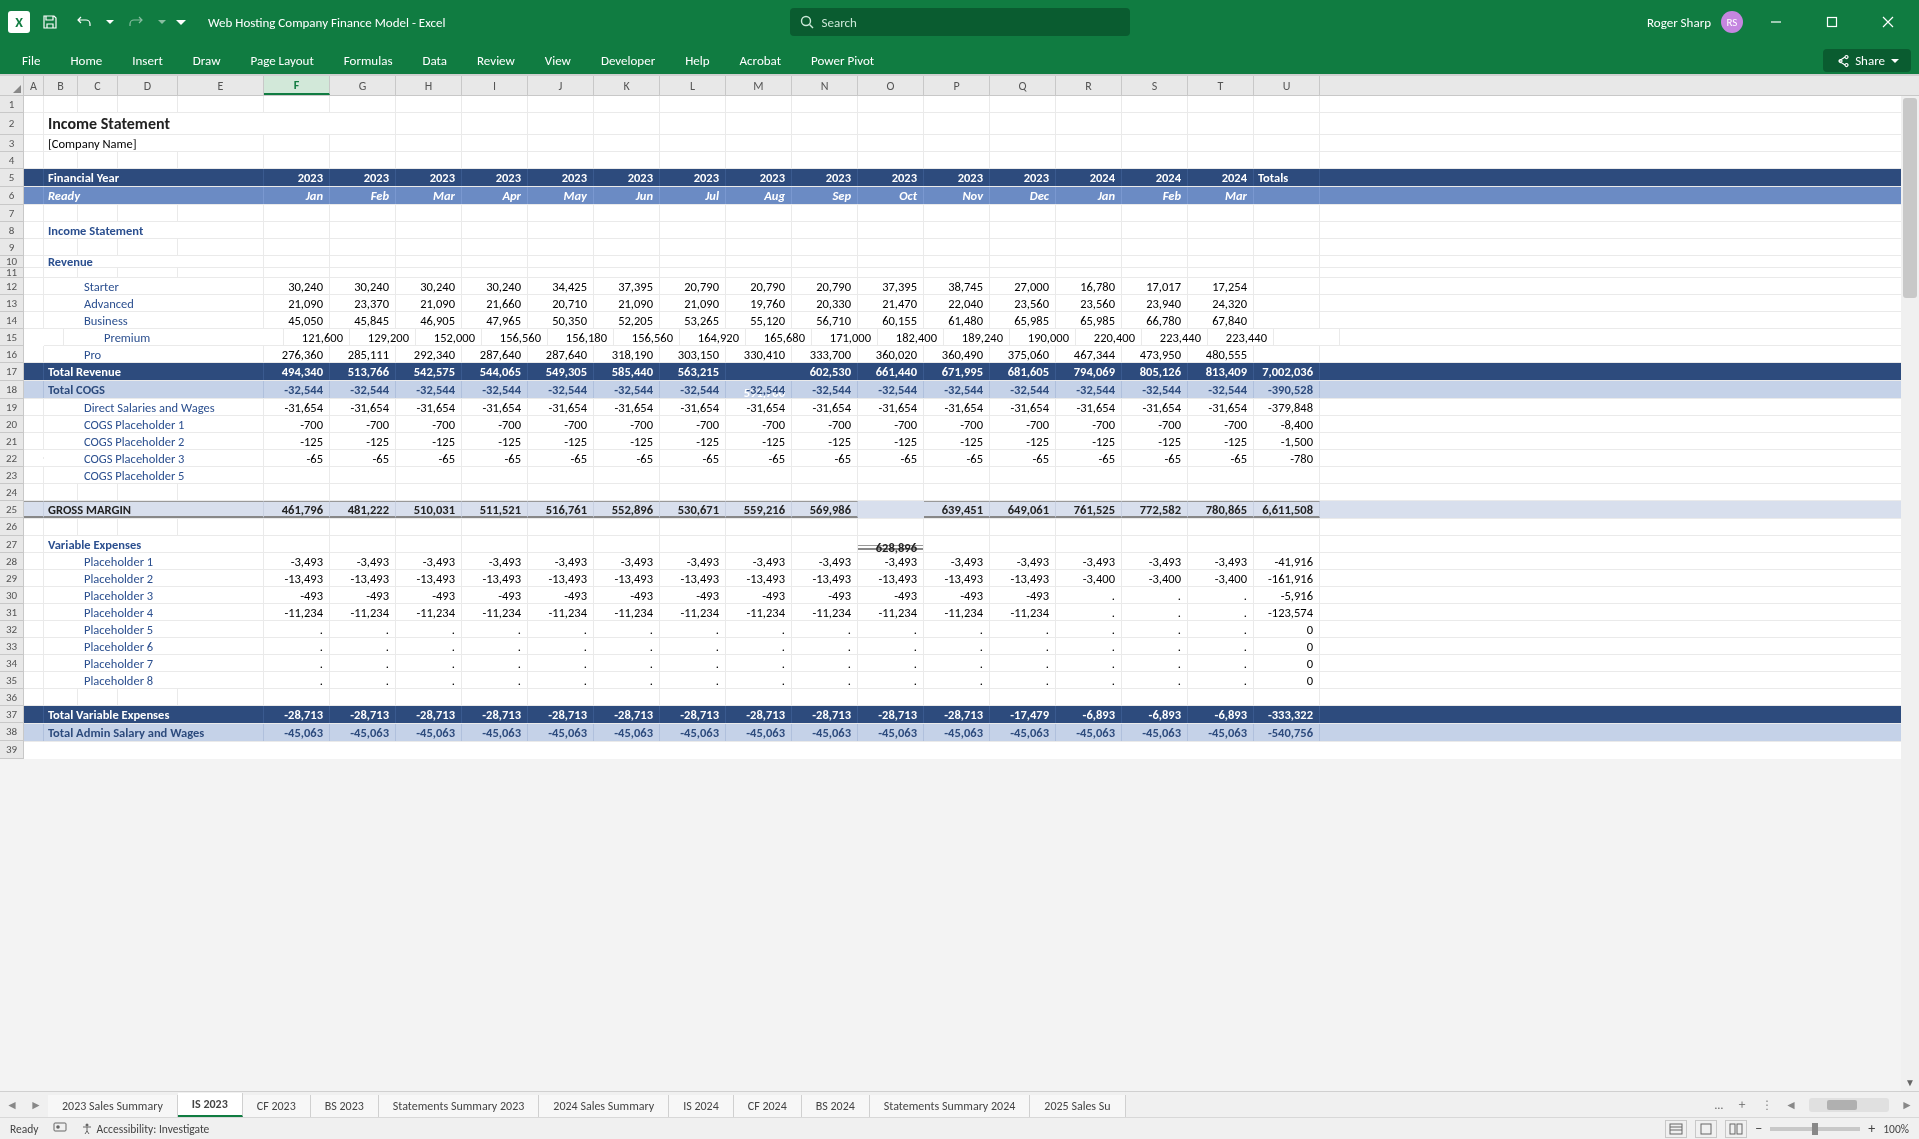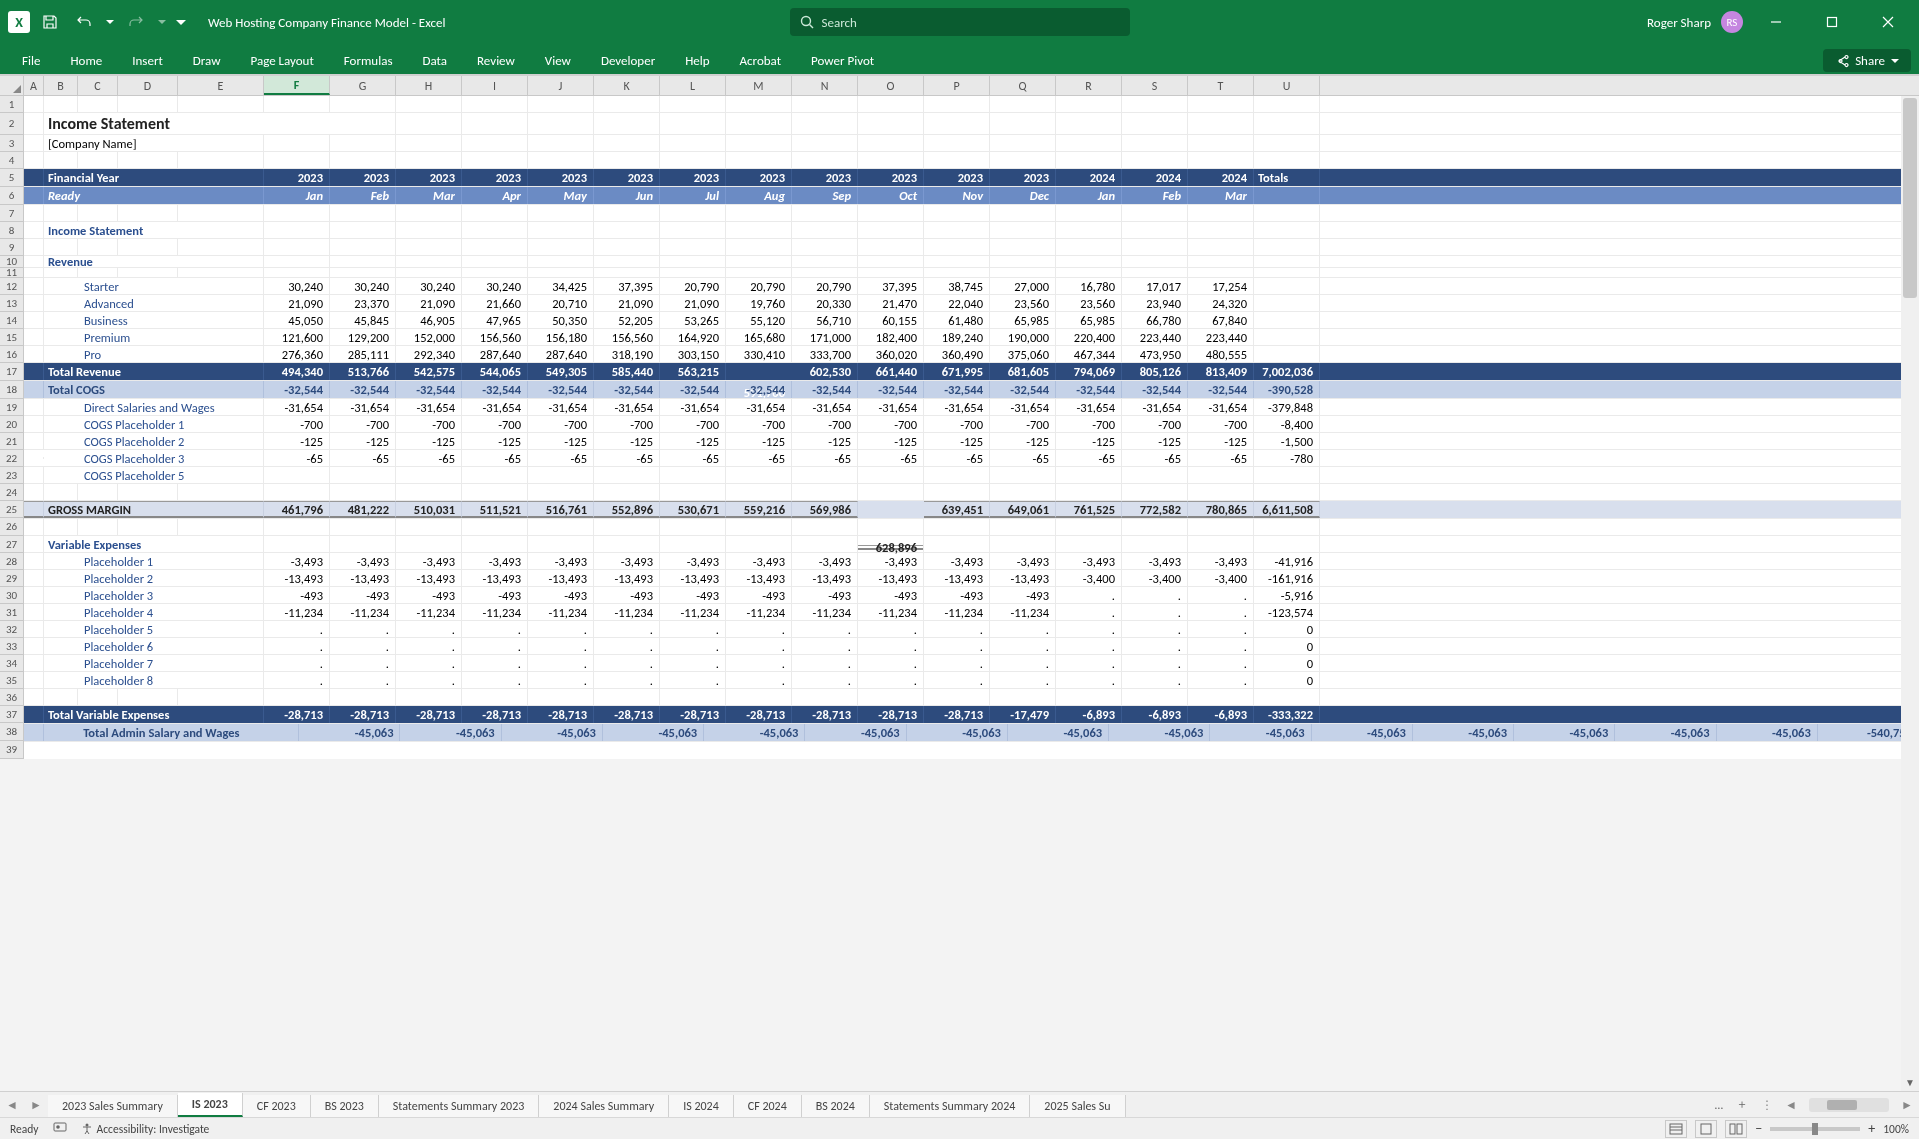--- a/index.html
+++ b/index.html
@@ -528,21 +528,21 @@
         <div class="cell num" style="width: 66px;">55,120</div>
         <div class="cell num" style="width: 66px;">56,710</div>
         <div class="cell num" style="width: 66px;">60,155</div>
         <div class="cell num" style="width: 66px;">61,480</div>
         <div class="cell num" style="width: 66px;">65,985</div>
         <div class="cell num" style="width: 66px;">65,985</div>
         <div class="cell num" style="width: 66px;">66,780</div>
         <div class="cell num" style="width: 66px;">67,840</div>
         <div class="cell num " style="width: 66px;"></div>
       </div>
-      <div class="row " style="height: 17px;">
+      <div class="row " style="height: 17px; margin-left: 20px;">
         <div class="cell " style="width: 20px;"></div>
         <div class="cell lbl-indent2 lbl" style="width: 220px;">Premium</div>
         <div class="cell num" style="width: 66px;">121,600</div>
         <div class="cell num" style="width: 66px;">129,200</div>
         <div class="cell num" style="width: 66px;">152,000</div>
         <div class="cell num" style="width: 66px;">156,560</div>
         <div class="cell num" style="width: 66px;">156,180</div>
         <div class="cell num" style="width: 66px;">156,560</div>
         <div class="cell num" style="width: 66px;">164,920</div>
         <div class="cell num" style="width: 66px;">165,680</div>
@@ -997,21 +997,21 @@
         <div class="cell num" style="width: 66px;">-28,713</div>
         <div class="cell num" style="width: 66px;">-28,713</div>
         <div class="cell num" style="width: 66px;">-28,713</div>
         <div class="cell num" style="width: 66px;">-28,713</div>
         <div class="cell num" style="width: 66px;">-17,479</div>
         <div class="cell num" style="width: 66px;">-6,893</div>
         <div class="cell num" style="width: 66px;">-6,893</div>
         <div class="cell num" style="width: 66px;">-6,893</div>
         <div class="cell num bold" style="width: 66px;">-333,322</div>
       </div>
-      <div class="row row-cogs" style="height: 18px; justify-content: space-between;">
+      <div class="row row-cogs" style="height: 18px;">
         <div class="cell " style="width: 20px;"></div>
         <div class="cell bold" style="width: 220px;">Total Admin Salary and Wages</div>
         <div class="cell num" style="width: 66px;">-45,063</div>
         <div class="cell num" style="width: 66px;">-45,063</div>
         <div class="cell num" style="width: 66px;">-45,063</div>
         <div class="cell num" style="width: 66px;">-45,063</div>
         <div class="cell num" style="width: 66px;">-45,063</div>
         <div class="cell num" style="width: 66px;">-45,063</div>
         <div class="cell num" style="width: 66px;">-45,063</div>
         <div class="cell num" style="width: 66px;">-45,063</div>

